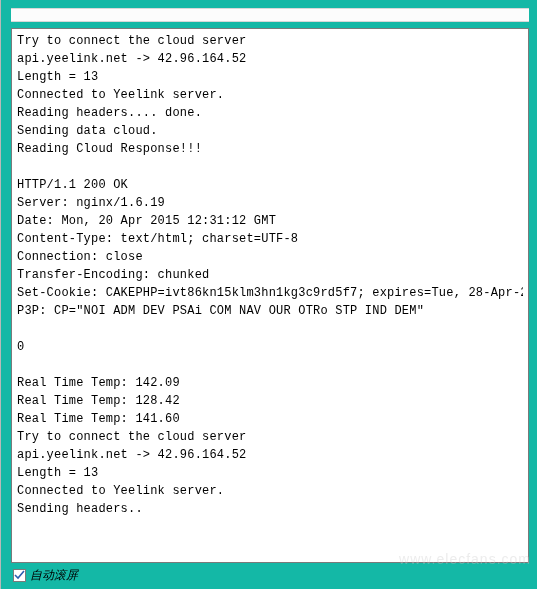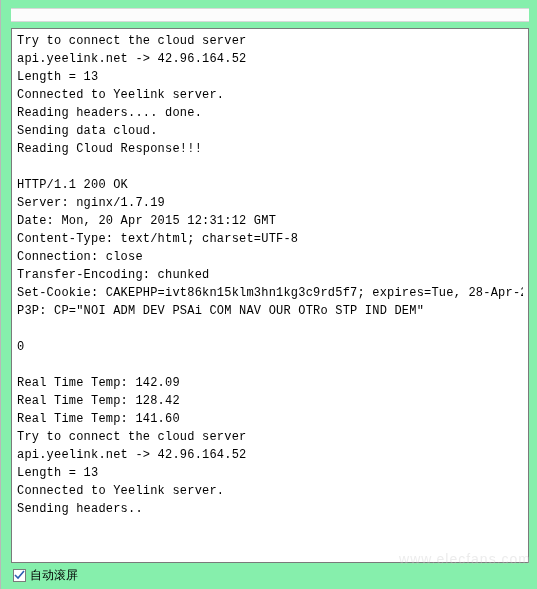--- a/index.html
+++ b/index.html
@@ -7,21 +7,21 @@
     font-family: Arial, sans-serif;
     background: #f0f0f0;
     width: 537px;
     height: 589px;
     overflow: hidden;
     position: relative;
   }
   .outer-panel {
     width: 100%;
     height: 100%;
-    background: #86efac;
+    background: #14b8a6;
     border-left: 1px solid #b8b8b8;
     padding: 8px 8px 4px 10px;
     display: flex;
     flex-direction: column;
   }
   .top-bar {
     height: 14px;
     border-top: 1px solid #d8d8d8;
     border-bottom: 1px solid #d8d8d8;
     background: #fcfcfc;
@@ -51,20 +51,21 @@
     align-items: center;
     padding: 2px 0 0 2px;
   }
   .checkbox-wrap {
     display: flex;
     align-items: center;
     gap: 4px;
     font-family: "SimSun", "Microsoft YaHei", sans-serif;
     font-size: 12px;
     color: #000;
+    font-style: italic;
   }
   .cbox {
     width: 13px;
     height: 13px;
     border: 1px solid #7a7a7a;
     background: #fff;
     display: inline-flex;
     align-items: center;
     justify-content: center;
   }
@@ -91,21 +92,21 @@
   <div class="console" id="console-box">
       <span class="console-line">Try to connect the cloud server</span>
       <span class="console-line">api.yeelink.net -&gt; 42.96.164.52</span>
       <span class="console-line">Length = 13</span>
       <span class="console-line">Connected to Yeelink server.</span>
       <span class="console-line">Reading headers....  done.</span>
       <span class="console-line">Sending data cloud.</span>
       <span class="console-line">Reading Cloud Response!!!</span>
       <span class="console-line">&nbsp;</span>
       <span class="console-line">HTTP/1.1 200 OK</span>
-      <span class="console-line">Server: nginx/1.7.19</span>
+      <span class="console-line">Server: nginx/1.6.19</span>
       <span class="console-line">Date: Mon, 20 Apr 2015 12:31:12 GMT</span>
       <span class="console-line">Content-Type: text/html; charset=UTF-8</span>
       <span class="console-line">Connection: close</span>
       <span class="console-line">Transfer-Encoding: chunked</span>
       <span class="console-line">Set-Cookie: CAKEPHP=ivt86kn15klm3hn1kg3c9rd5f7; expires=Tue, 28-Apr-2015 20:31:12 GMT;</span>
       <span class="console-line">P3P: CP="NOI ADM DEV PSAi COM NAV OUR OTRo STP IND DEM"</span>
       <span class="console-line">&nbsp;</span>
       <span class="console-line">0</span>
       <span class="console-line">&nbsp;</span>
       <span class="console-line">Real Time Temp: 142.09</span>

